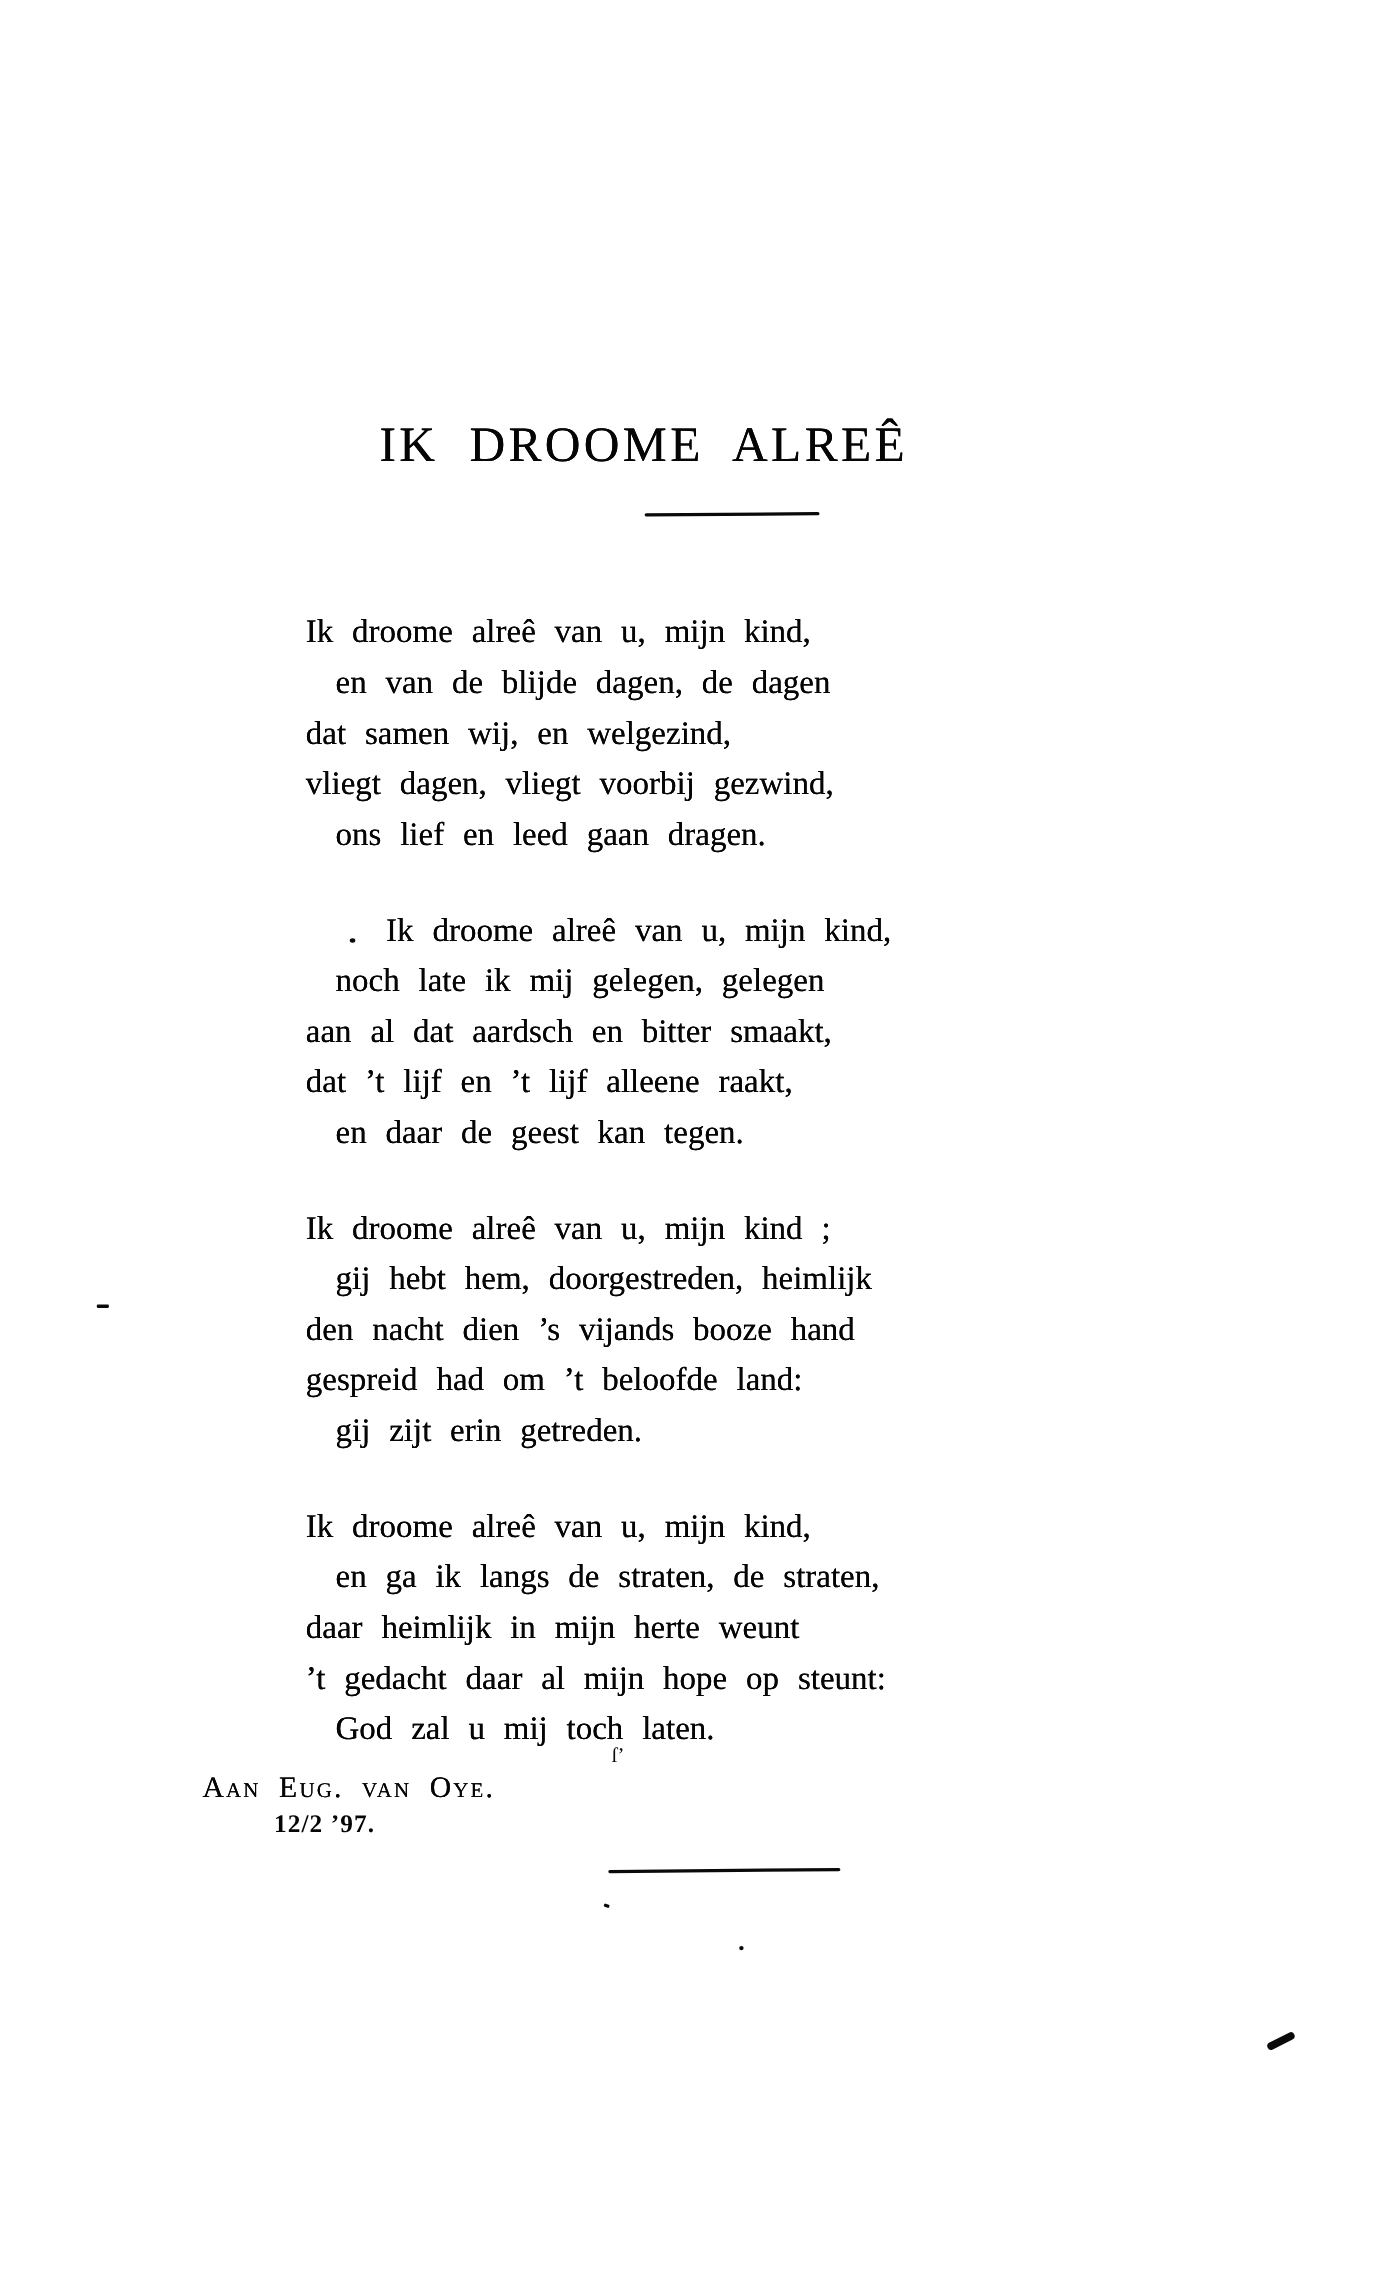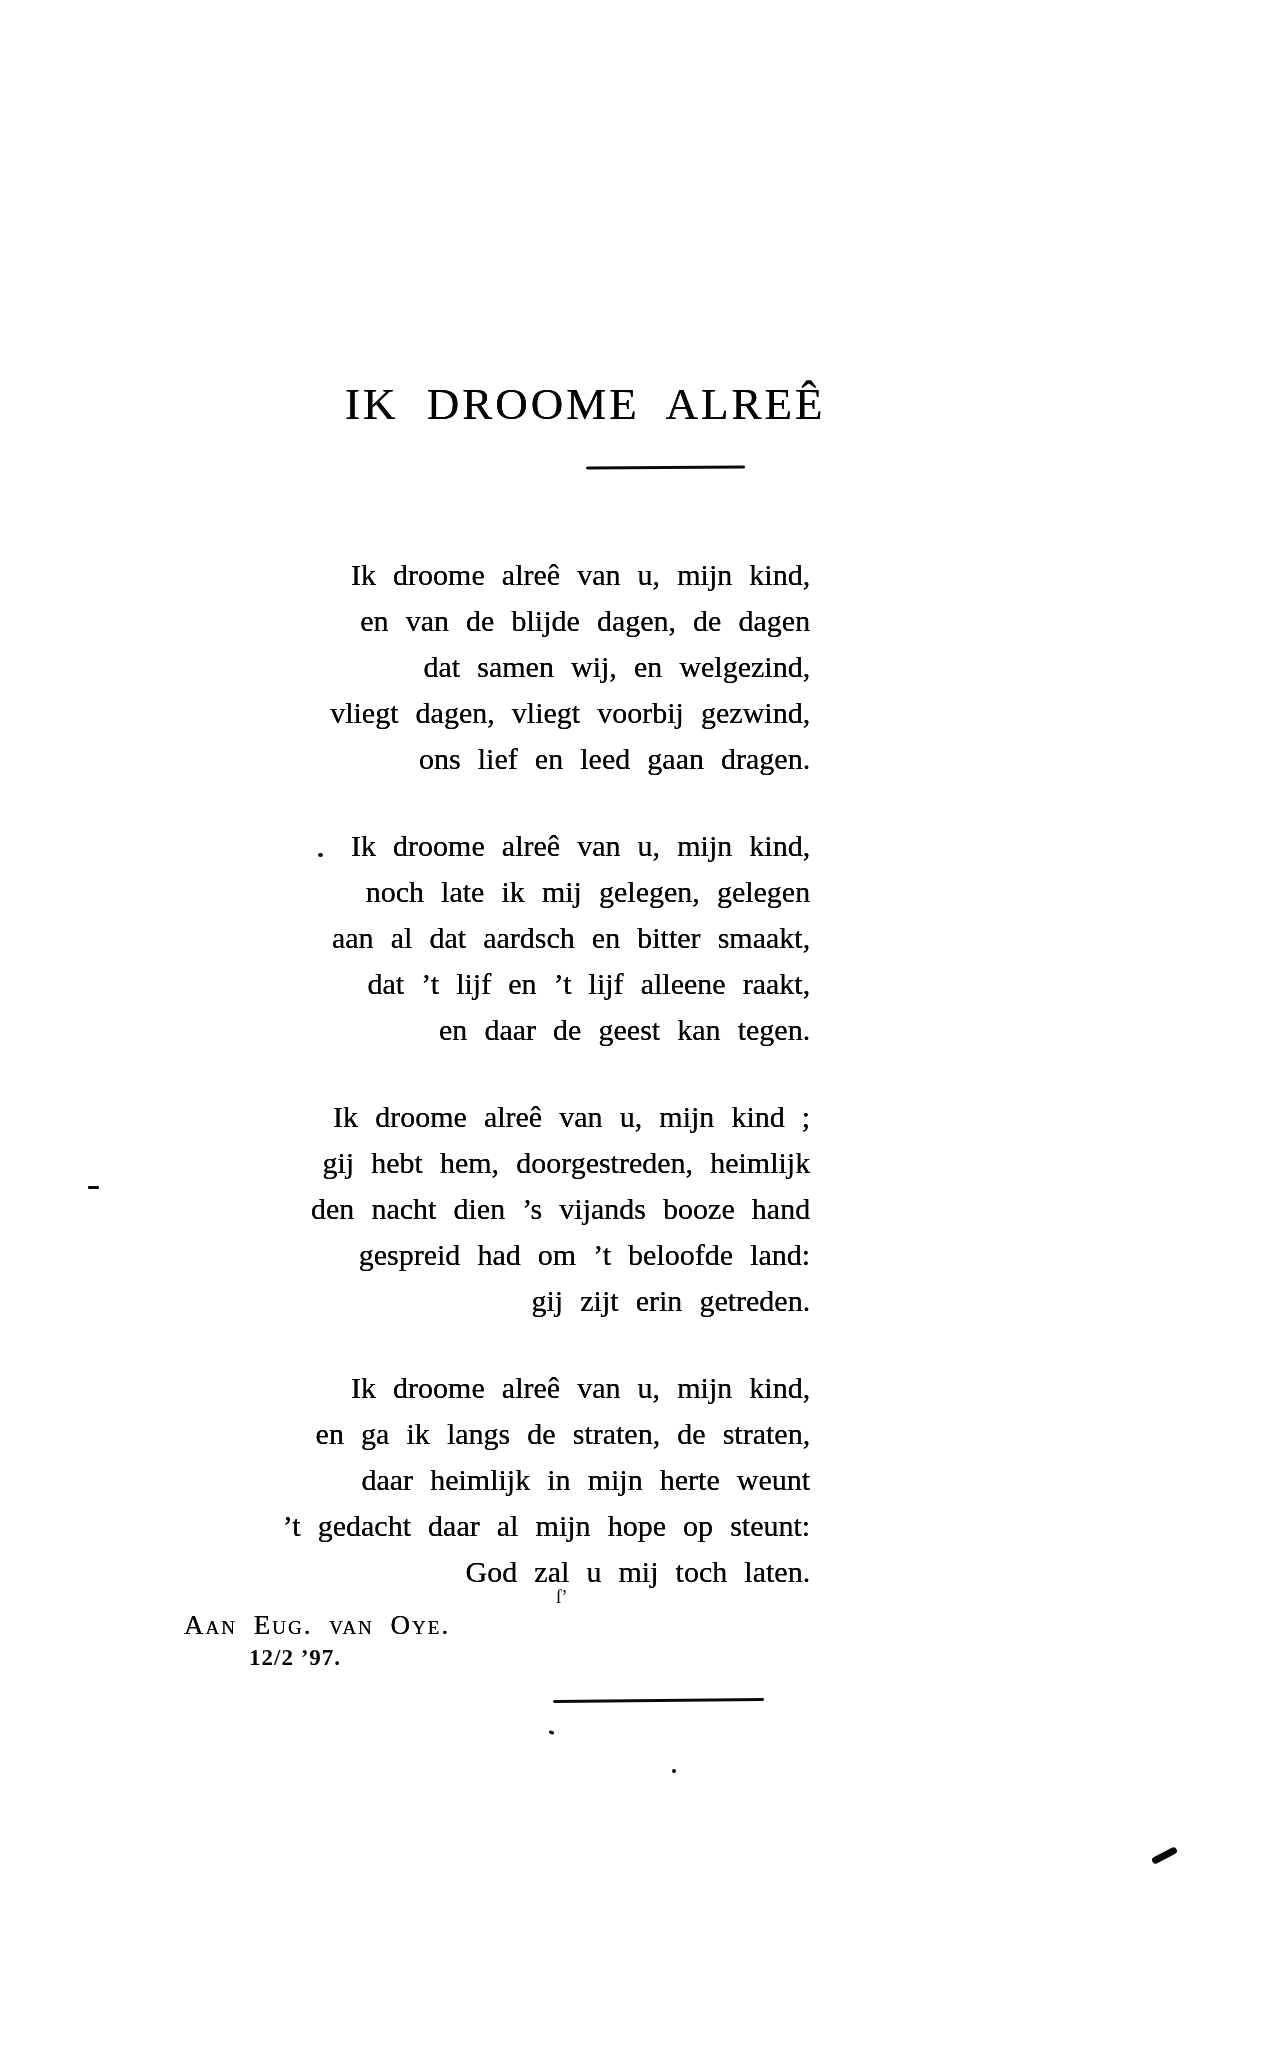--- a/index.html
+++ b/index.html
@@ -23,21 +23,21 @@
   }
   .divider.top{left:586px;top:466px;width:159px;transform:rotate(-0.4deg);}
   .divider.bottom{left:553px;top:1699px;width:211px;transform:rotate(-0.5deg);}
   
   .poem{
     position:absolute;left:278px;top:552px;
     font-size:30px;line-height:46px;
     word-spacing:0.32em;white-space:nowrap;
     text-shadow:0 0 0.5px #000;
   }
-  .stanza{margin-bottom:41px;text-align:right;}
+  .stanza{margin-bottom:41px;}
   .line{position:relative;}
   .line.i0{margin-left:0;}
   .line.i1{margin-left:27px;}
   .line.i2{margin-left:73px;}
   
   .attribution{
     position:absolute;left:184px;top:1610px;
     font-variant:small-caps;font-size:27px;letter-spacing:2px;
     word-spacing:8px;
     text-shadow:0 0 0.6px #000;

